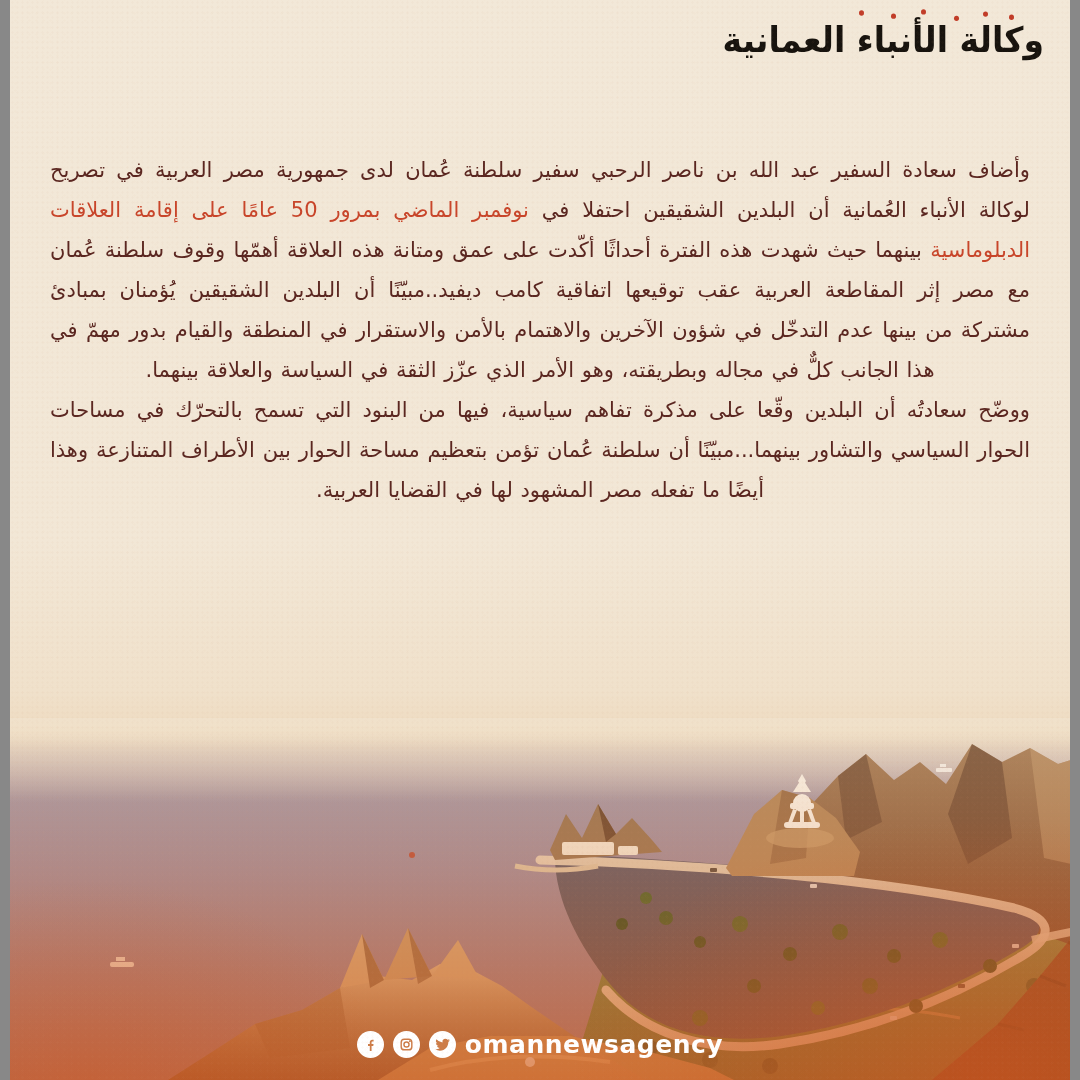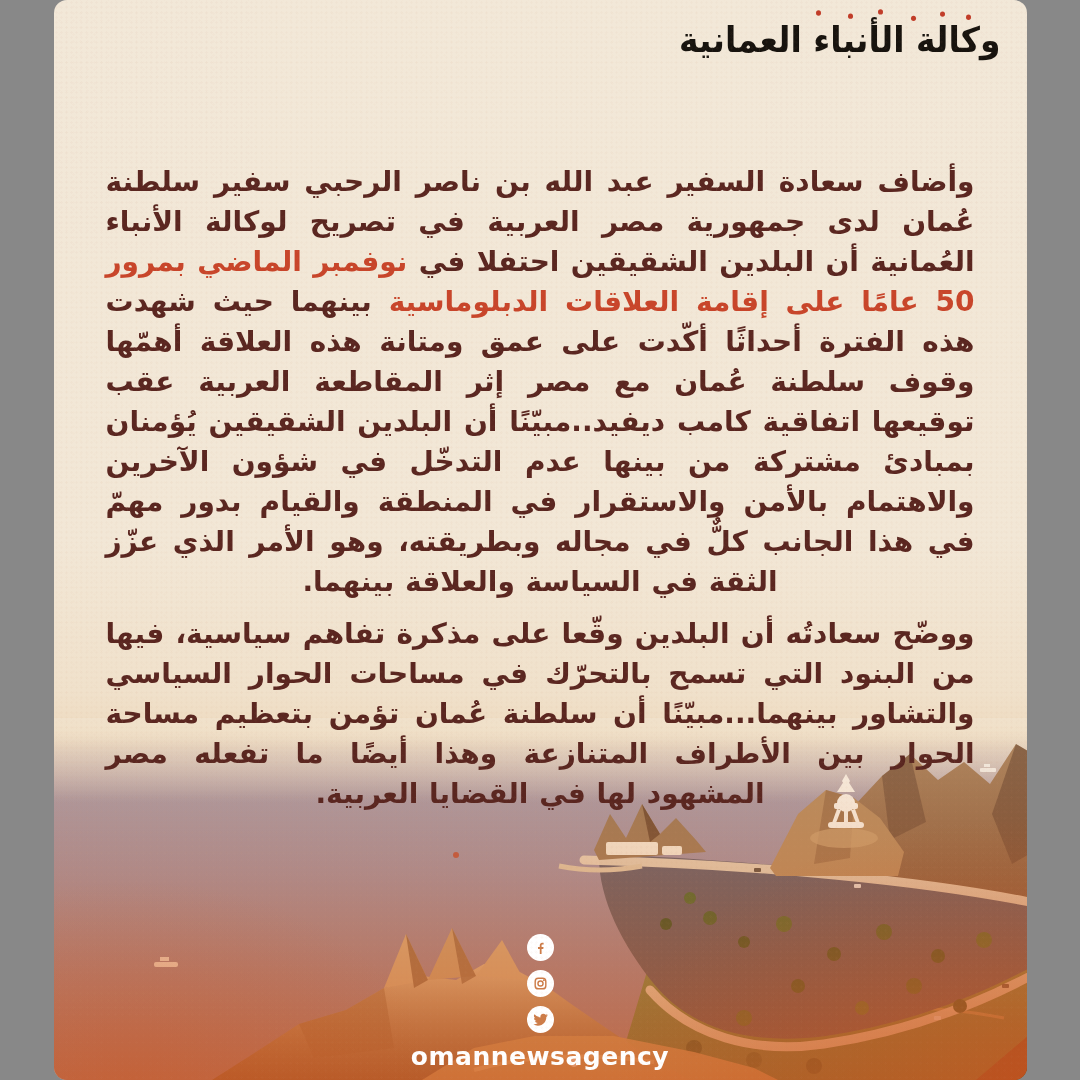--- a/index.html
+++ b/index.html
@@ -1,44 +1,43 @@
 <!DOCTYPE html>
 <html lang="ar" style="--headline: #e4562c; --highlight: #c8452a; --body-text: #5a2620; --background: #f2e8d8; --footer-text: #ffffff; --icon-glyph: #cd7c48;"><head>
 <meta charset="utf-8">
 <style>
   html,body{margin:0;padding:0;background:#888;}
   .poster{
-    position:relative;width:973px;height:1080px;overflow:hidden;
+    position:relative;width:1060px;height:1080px;overflow:hidden;
     margin:0 auto;
     background:linear-gradient(180deg,#f2e8d8 0%,#f2e7d6 50%,#f0e1cb 64%,#edd7ba 70%);
     font-family:"DejaVu Sans",sans-serif;
-    border-radius:13px;
   }
   .poster::after{ 
     content:"";position:absolute;inset:0;z-index:6;pointer-events:none;opacity:.55;
     background-image:radial-gradient(rgba(187,122,88,.07) 1px,transparent 1.2px),
                      radial-gradient(rgba(226,170,132,.06) 1px,transparent 1.3px);
     background-size:5px 5px,7px 7px;background-position:0 0,2px 3px;
   }
   .logo{position:absolute;top:20px;right:26px;z-index:3;color:#17130e;
     font-size:33px;font-weight:bold;letter-spacing:-1px;transform:scaleY(1.06);}
   .logo-dots{position:absolute;top:-4px;right:30px;width:5px;height:5px;border-radius:50%;
     background:#c13c28;
     box-shadow:-26px -3px 0 #c13c28,-55px 1px 0 #c13c28,-88px -5px 0 #c13c28,
                -118px -1px 0 #c13c28,-150px -4px 0 #c13c28;}
   .headline{position:absolute;top:84px;left:20px;right:20px;z-index:3;text-align:center;
     font-size:40px;font-weight:bold;color:var(--headline,#e4562c);direction:rtl;}
   .article{position:absolute;top:150px;right:40px;left:40px;z-index:3;direction:rtl;}
-  .para{margin:12px;font-size:28px;line-height:40px;font-weight:bold;
+  .para{margin:0;font-size:21px;line-height:40px;font-weight:normal;
     color:var(--body-text,#5a2620);text-align:justify;text-align-last:center;word-spacing:1px;}
   .para .hl{color:var(--highlight,#c8452a);}
   .photo{position:absolute;left:0;bottom:0;width:1080px;height:362px;z-index:1;}
   .photo svg{display:block;width:100%;height:100%;}
-  .footer{position:absolute;bottom:9px;left:0;right:0;z-index:5;display:flex;
-    justify-content:center;align-items:center;gap:9px;direction:ltr;flex-direction:column;}
+  .footer{position:absolute;bottom:21px;left:0;right:0;z-index:5;display:flex;
+    justify-content:center;align-items:center;gap:9px;direction:ltr;}
   .sicon{width:27px;height:27px;border-radius:50%;background:#fff;
     display:flex;align-items:center;justify-content:center;color:var(--icon-glyph,#cd7c48);}
   .sicon svg{width:17px;height:17px;}
   .handle{color:var(--footer-text,#fff);font-size:25px;font-weight:bold;letter-spacing:.5px;}
 </style>
 </head>
 <body>
 
 <div class="poster">
 

